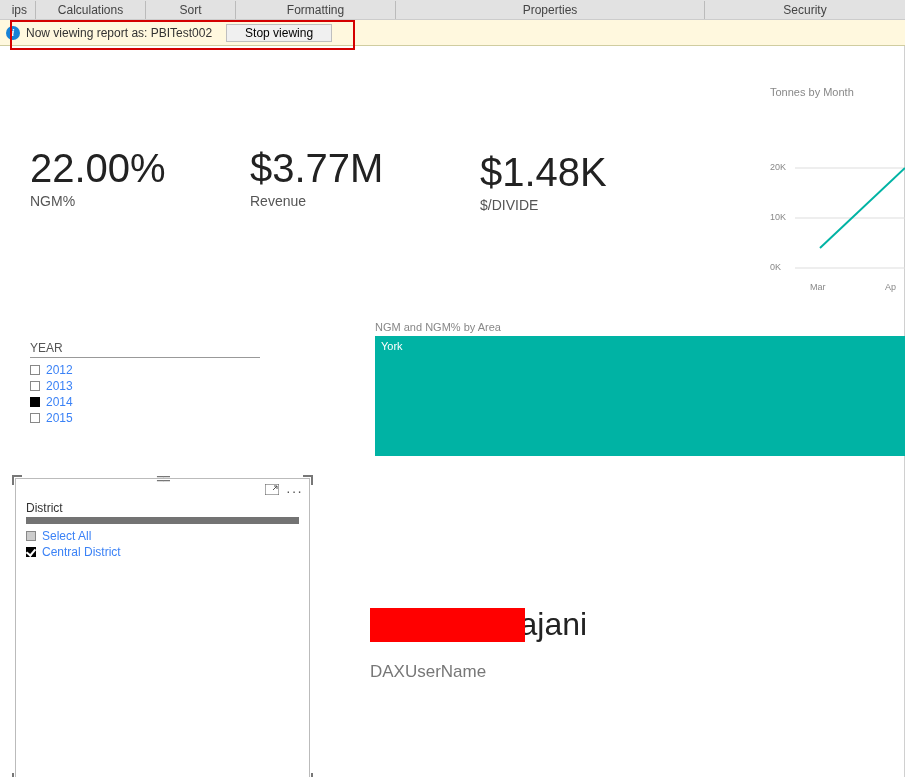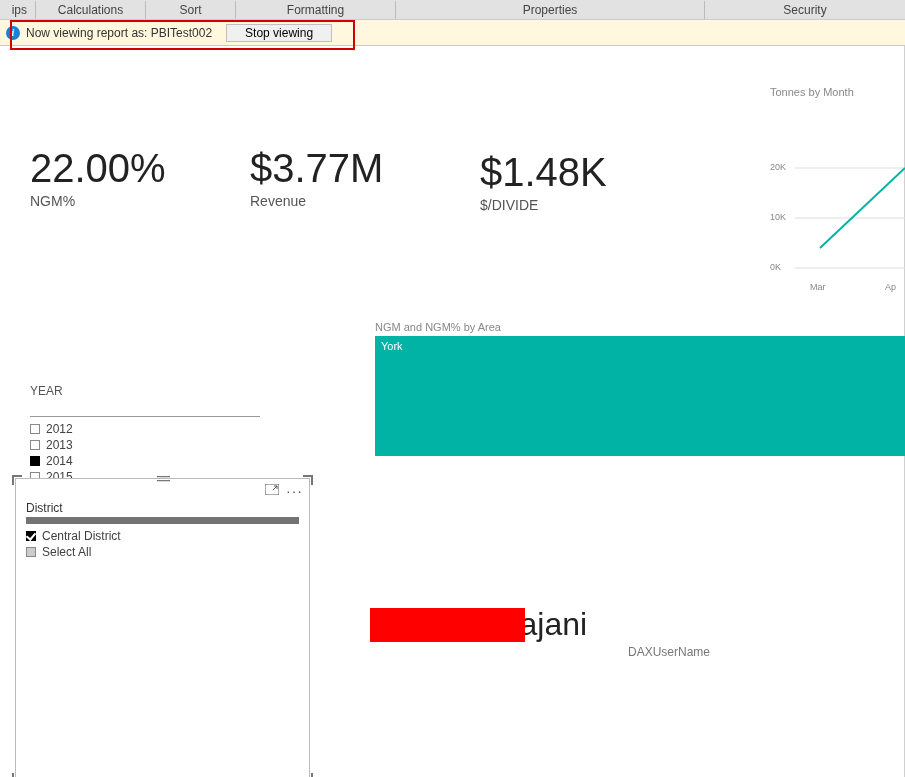--- a/index.html
+++ b/index.html
@@ -86,22 +86,22 @@
   .kpi2 { left:250px; top:100px; width:220px;}
   .kpi3 { left:480px; top:104px; width:220px;}
   
   .linechart {
     position:absolute; left:770px; top:40px; width:135px; height:250px;
   }
   .linechart .title { font-size:11px; color:#888; margin-bottom:20px;}
   .linechart svg { width:100%; height:180px; }
   
   .slicer { position:absolute; left:30px; top:295px; width:230px; }
-  .slicer-title { font-size:12px; color:#555; border-bottom:1px solid #999; padding-bottom:18px; margin-bottom:4px;margin-top:43px;}
-  .slicer-row { display:flex; align-items:center; gap:6px; font-size:12px; color:#404040; padding:1px 0;}
+  .slicer-title { font-size:12px; color:#555; border-bottom:1px solid #999; padding-bottom:2px; margin-bottom:4px;}
+  .slicer-row { display:flex; align-items:center; gap:6px; font-size:12px; color:#3b82f6; padding:1px 0;}
   .chk { width:10px; height:10px; border:1px solid #888; display:inline-block;}
   .chk.filled { background:#000; border-color:#000;}
   
   .district-box {
     position:absolute; left:15px; top:432px;
     width:295px; height:302px;
     border:1px solid #bbb;
     background:#fff;
   }
   .corner { position:absolute; width:10px; height:10px; border:2px solid #777; }
@@ -125,21 +125,21 @@
     transform:rotate(40deg);
   }
   
   .area-title { position:absolute; left:375px; top:275px; font-size:11px; color:#888;}
   .area-rect  { position:absolute; left:375px; top:290px; width:530px; height:120px;
     background:#00b3a4; color:#fff; font-size:11px; padding:4px 6px;}
   
   .usercard { position:absolute; left:370px; top:560px; width:340px; text-align:center;}
   .redact { position:absolute; left:370px; top:562px; width:155px; height:34px; background:#ff0000;}
   .user-val { font-size:32px; font-weight:300; color:#222; text-align:center;}
-  .user-lab { font-size:12px; color:#777; text-align:right; margin-top:2px;}
+  .user-lab { font-size:17px; color:#777; text-align:left; margin-top:19px;}
 </style>
 </head>
 <body>
 
 <div class="ribbon">
   <div class="ribbon-item">ips</div>
   <div class="ribbon-item calc">Calculations</div>
   <div class="ribbon-item sort">Sort</div>
   <div class="ribbon-item fmt">Formatting</div>
   <div class="ribbon-item prop">Properties</div>
@@ -218,27 +218,27 @@
       <svg viewBox="0 0 14 11">
           <rect x="0" y="0" width="14" height="11" fill="none" stroke="#555"></rect>
           <polyline points="9,2 12,2 12,5" fill="none" stroke="#555"></polyline>
           <line x1="12" y1="2" x2="8" y2="6" stroke="#555"></line>
         </svg>
     </span>
     <span class="more-icon">···</span>
     <div class="district-inner">
       <div class="district-title">District</div>
       <div class="slicer-row">
+        <span class="chk indet"></span>
+        <span>Select All</span>
+      </div>
+      <div class="slicer-row">
         <span class="chk checkedv"></span>
         <span>Central District</span>
       </div>
-      <div class="slicer-row">
-        <span class="chk indet"></span>
-        <span>Select All</span>
-      </div>
     </div>
   </div>
 
   <div class="usercard">
     <div class="user-val">krajani</div>
     <div class="user-lab">DAXUserName</div>
   </div>
   <div class="redact"></div>
 
 </div>

